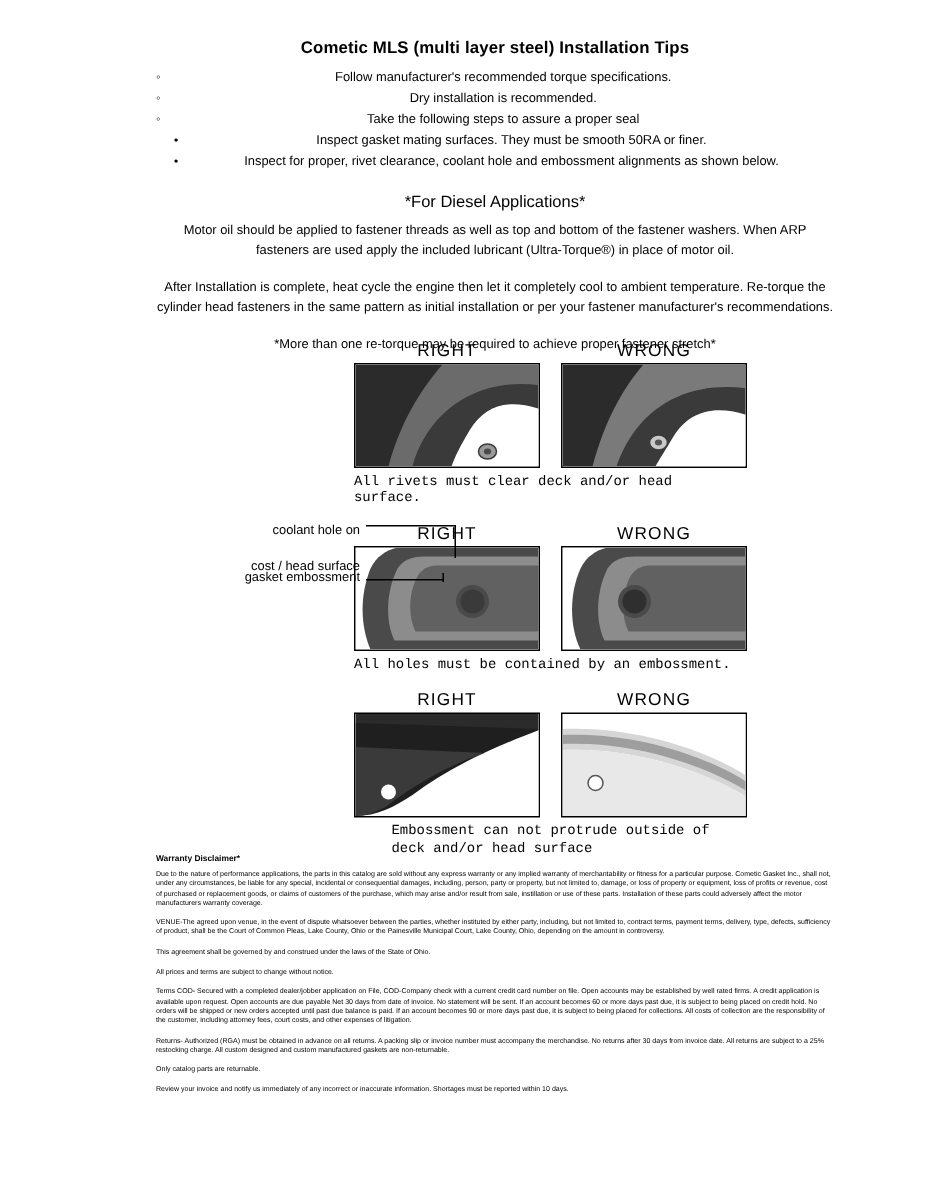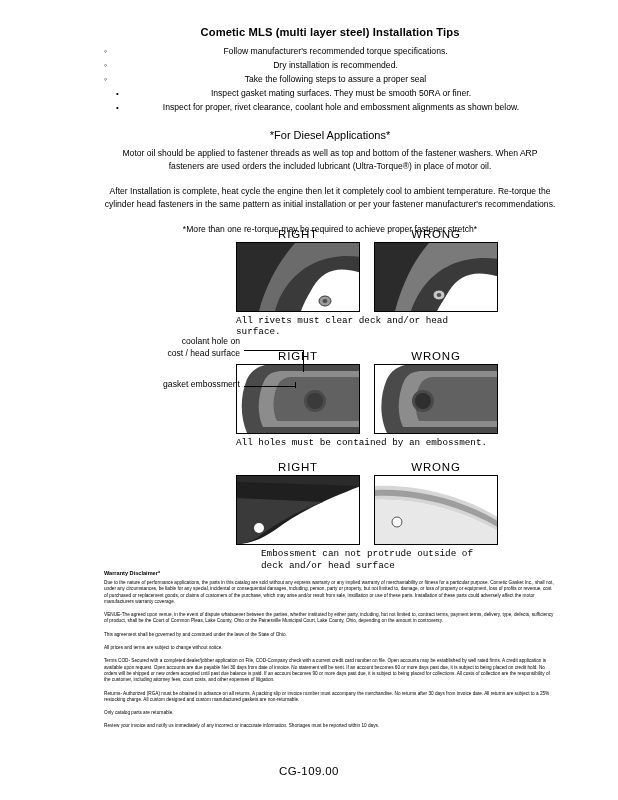--- a/index.html
+++ b/index.html
@@ -132,20 +132,21 @@
   .callouts {
     position: absolute;
     left: 110px;
     top: 336px;
     width: 130px;
     text-align: right;
   }
   .callout-line {
     font-size: 8.6px;
     line-height: 11.5px;
+    margin-top: 12px;
   }
   .callout-2 {
     position: absolute;
     left: 80px;
     top: 379px;
     width: 160px;
     text-align: right;
     font-size: 8.6px;
   }
   .leader {
@@ -193,21 +194,21 @@
       <li><span class="marker">◦</span><span>Follow manufacturer's recommended torque specifications.</span></li>
       <li><span class="marker">◦</span><span>Dry installation is recommended.</span></li>
       <li><span class="marker">◦</span><span>Take the following steps to assure a proper seal</span></li>
     </ul>
     <ul class="sub-list">
       <li><span class="marker">•</span><span>Inspect gasket mating surfaces.  They must be smooth 50RA or finer.</span></li>
       <li><span class="marker">•</span><span>Inspect for proper, rivet clearance, coolant hole and embossment alignments as shown below.</span></li>
     </ul>
 
     <h2 class="section">*For Diesel Applications*</h2>
-    <p class="para">Motor oil should be applied to fastener threads as well as top and bottom of the fastener washers. When ARP fasteners are used orders the included lubricant (Ultra-Torque®) in place of motor oil.</p>
+    <p class="para">Motor oil should be applied to fastener threads as well as top and bottom of the fastener washers. When ARP fasteners are used apply the included lubricant (Ultra-Torque®) in place of motor oil.</p>
     <p class="para">After Installation is complete, heat cycle the engine then let it completely cool to ambient temperature. Re-torque the cylinder head fasteners in the same pattern as initial installation or per your fastener manufacturer's recommendations.</p>
     <p class="para tight">*More than one re-torque may be required to achieve proper fastener stretch*</p>
   </div>
 
   <div class="figures">
 
     <div class="fig-row">
       <div class="fig-labels">
         <span>RIGHT</span>
         <span>WRONG</span>
@@ -313,15 +314,14 @@
     <p>Due to the nature of performance applications, the parts in this catalog are sold without any express warranty or any implied warranty of merchantability or fitness for a particular purpose.  Cometic Gasket Inc., shall not, under any circumstances, be liable for any special, incidental or consequential damages, including, person, party or property, but not limited to, damage, or loss of property or equipment, loss of profits or revenue, cost of purchased or replacement goods, or claims of customers of the purchase, which may arise and/or result from sale, instillation or use of these parts.  Installation of these parts could adversely affect the motor manufacturers warranty coverage.</p>
     <p>VENUE-The agreed upon venue, in the event of dispute whatsoever between the parties, whether instituted by either party, including, but not limited to, contract terms, payment terms, delivery, type, defects, sufficiency of product, shall be the Court of Common Pleas, Lake County, Ohio or the Painesville Municipal Court, Lake County, Ohio, depending on the amount in controversy.</p>
     <p>This agreement shall be governed by and construed under the laws of the State of Ohio.</p>
     <p>All prices and terms are subject to change without notice.</p>
     <p>Terms COD- Secured with a completed dealer/jobber application on File, COD-Company check with a current credit card number on file.  Open accounts may be established by well rated firms.  A credit application is available upon request.  Open accounts are due payable Net 30 days from date of invoice.  No statement will be sent.  If an account becomes 60 or more days past due, it is subject to being placed on credit hold.  No orders will be shipped or new orders accepted until past due balance is paid.  If an account becomes 90 or more days past due, it is subject to being placed for collections.  All costs of collection are the responsibility of the customer, including attorney fees, court costs, and other expenses of litigation.</p>
     <p>Returns- Authorized (RGA) must be obtained in advance on all returns.  A packing slip or invoice number must accompany the merchandise.  No returns after 30 days from invoice date.  All returns are subject to a 25% restocking charge.  All custom designed and custom manufactured gaskets are non-returnable.</p>
     <p>Only catalog parts are returnable.</p>
     <p>Review your invoice and notify us immediately of any incorrect or inaccurate information.  Shortages must be reported within 10 days.</p>
   </div>
 
-  <div class="doc-number">CG-109.00</div>
 
 </div>
 
 </body></html>

